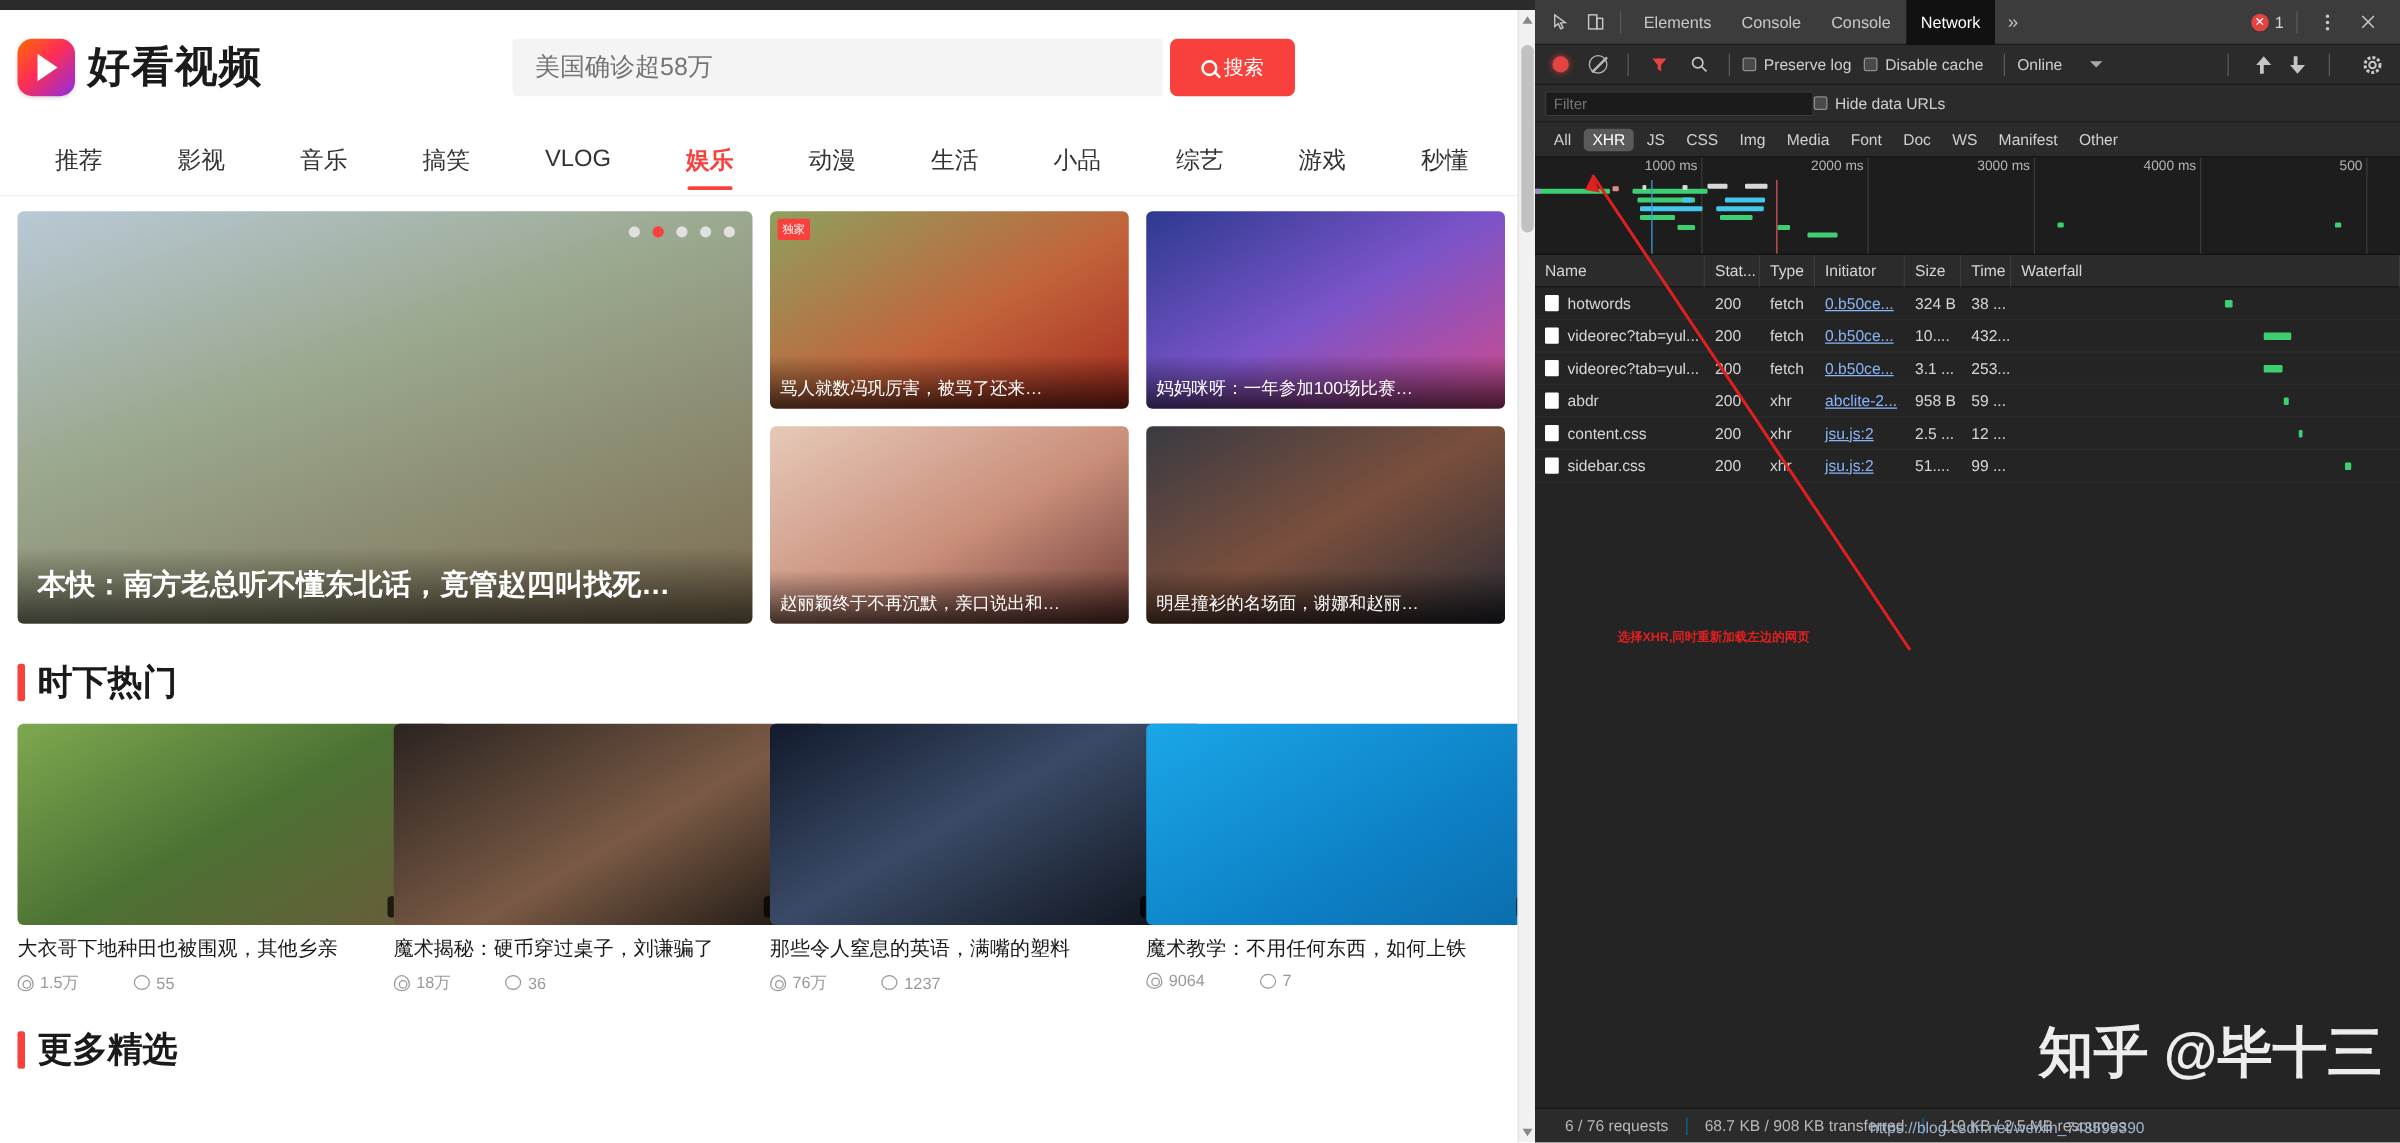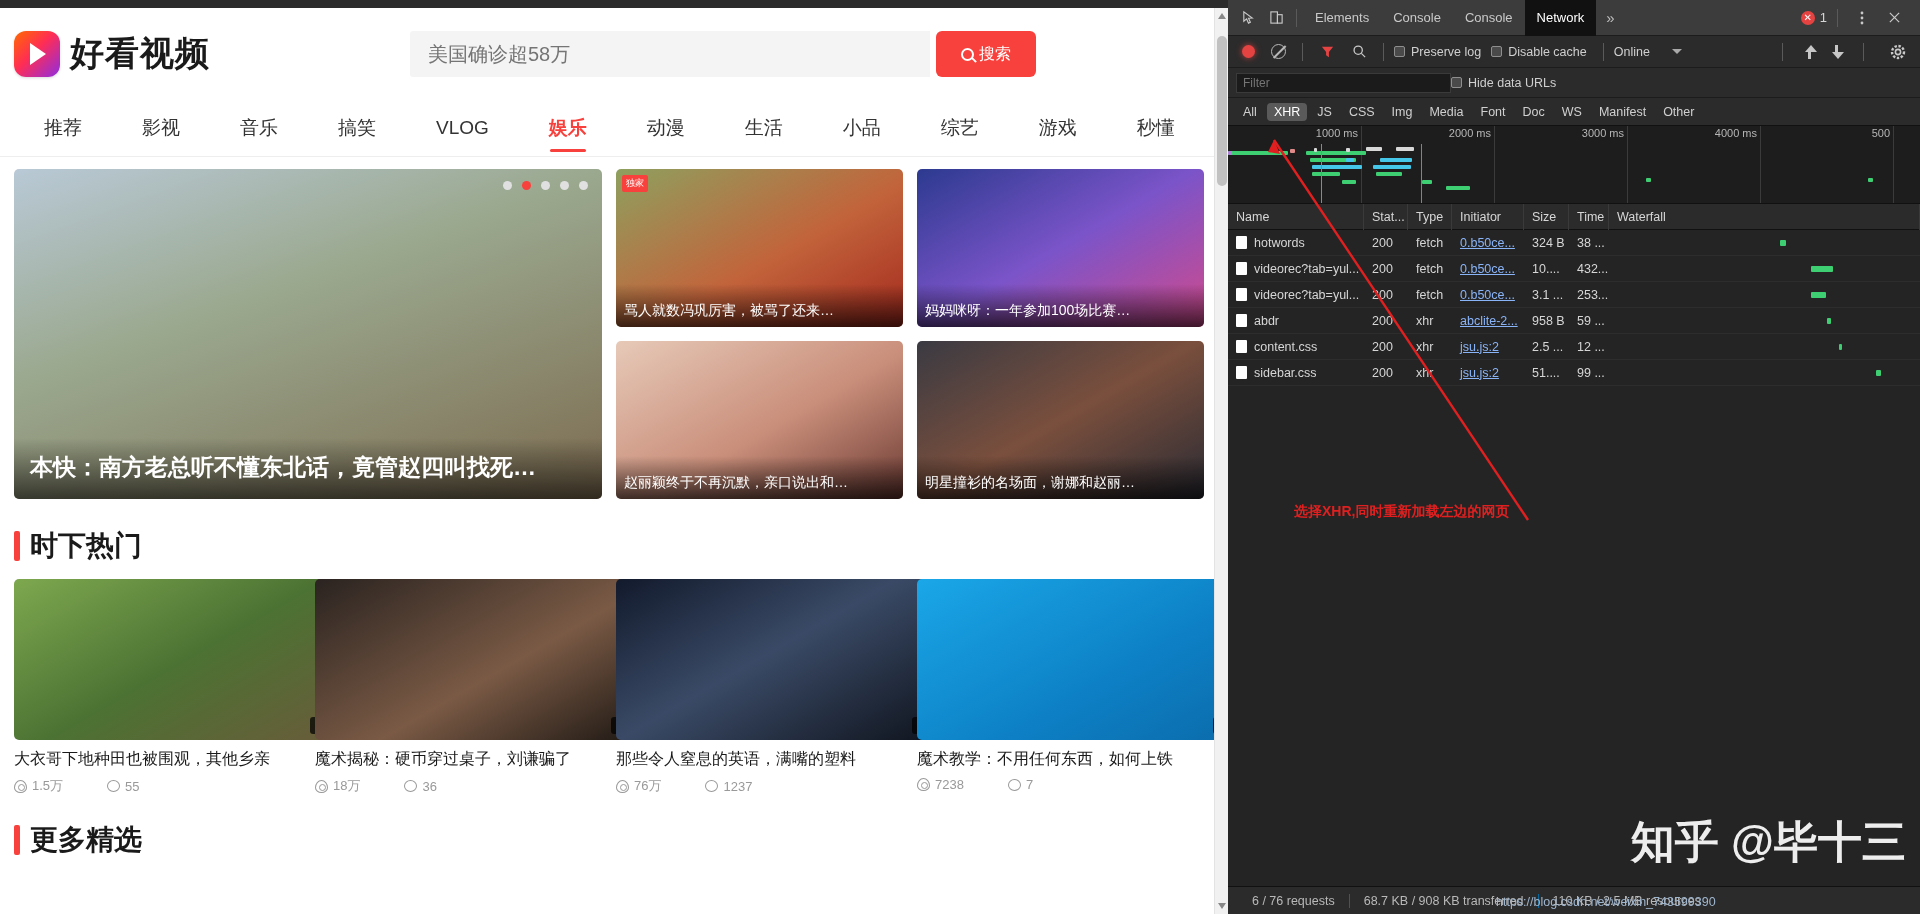--- a/index.html
+++ b/index.html
@@ -177,21 +177,21 @@
   .dt-rows { flex: 1; overflow:hidden; background:#242424; position:relative; }
   .dt-row { height:26px; display:flex; align-items:center; border-bottom:1px solid #2d2d2d; color:#d6d6d6; font-size:12.5px; cursor:pointer;}
   .td { padding-left:8px; height:26px; line-height:26px; overflow:hidden; white-space:nowrap; }
   .td.name { display:flex; align-items:center; gap:7px; }
   .file-ic { width:11px; height:13px; background:#fff; border-radius:1px; flex:0 0 auto; }
   .link { color:#8ab4f8; text-decoration:underline; }
   .wf-cell { position:relative; flex:1; height:26px; }
   .wf-bar { position:absolute; top:10px; height:6px; background:#3dcf72; border-radius:1px; }
 
   .anno-text {
-    position:absolute; left:66px; top:503px; color:#e02020; font-size:14px; font-weight:bold;
+    position:absolute; left:66px; top:503px; color:#e02020; font-size:10px; font-weight:bold;
     white-space:nowrap; z-index:6;
   }
   .anno-line { position:absolute; z-index:5; }
 
   .dt-status {
     height:28px; background:#2b2b2b; border-top:1px solid #111; display:flex; align-items:center;
     gap:0; color:#b9b9b9; font-size:12.5px; padding-left:10px;
   }
   .st-item { padding: 0 14px; border-right:1px solid #0369a1; }
   .st-item:last-child { border-right:none; }
@@ -361,21 +361,21 @@
         </div>
 
         <div class="vcard">
           <div class="vthumb t9">
             <div class="dur">01:38</div>
           </div>
           <div class="vtitle">魔术教学：不用任何东西，如何上铁</div>
           <div class="vmeta">
             <span>
                 <i class="eye"></i>
-                <b style="font-weight:normal">7238</b>
+                <b style="font-weight:normal">9064</b>
               </span>
             <span>
                 <i class="bubble"></i>
                 <b style="font-weight:normal">7</b>
               </span>
           </div>
         </div>
       </div>
 
       <div class="section-title more-title">

